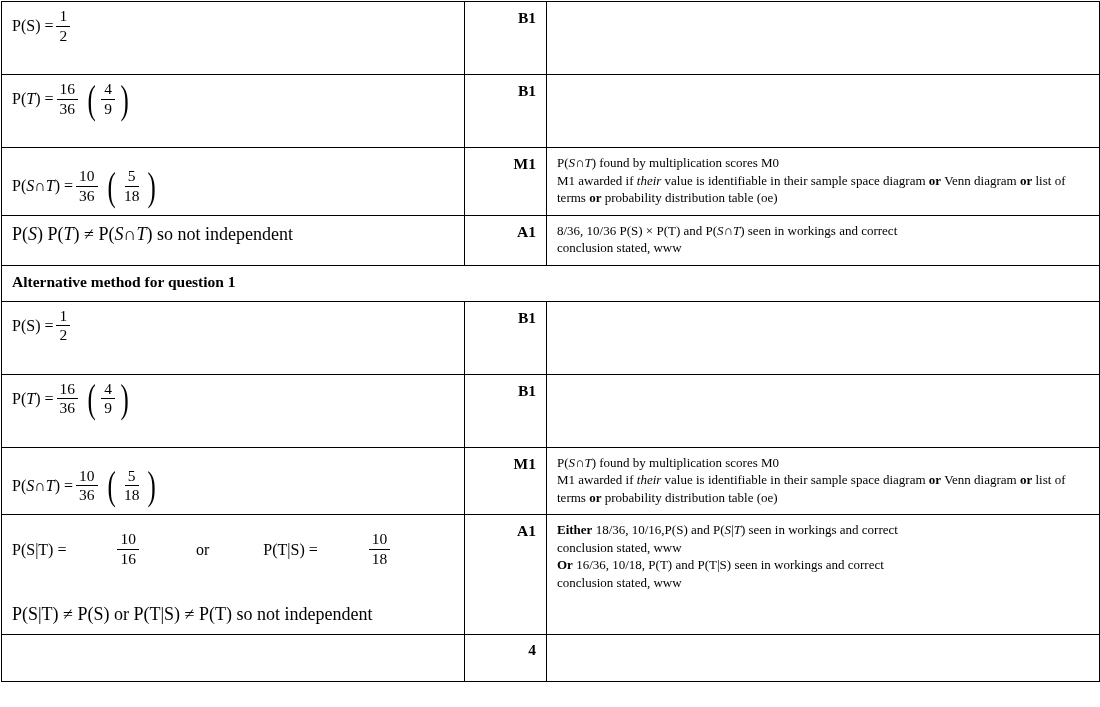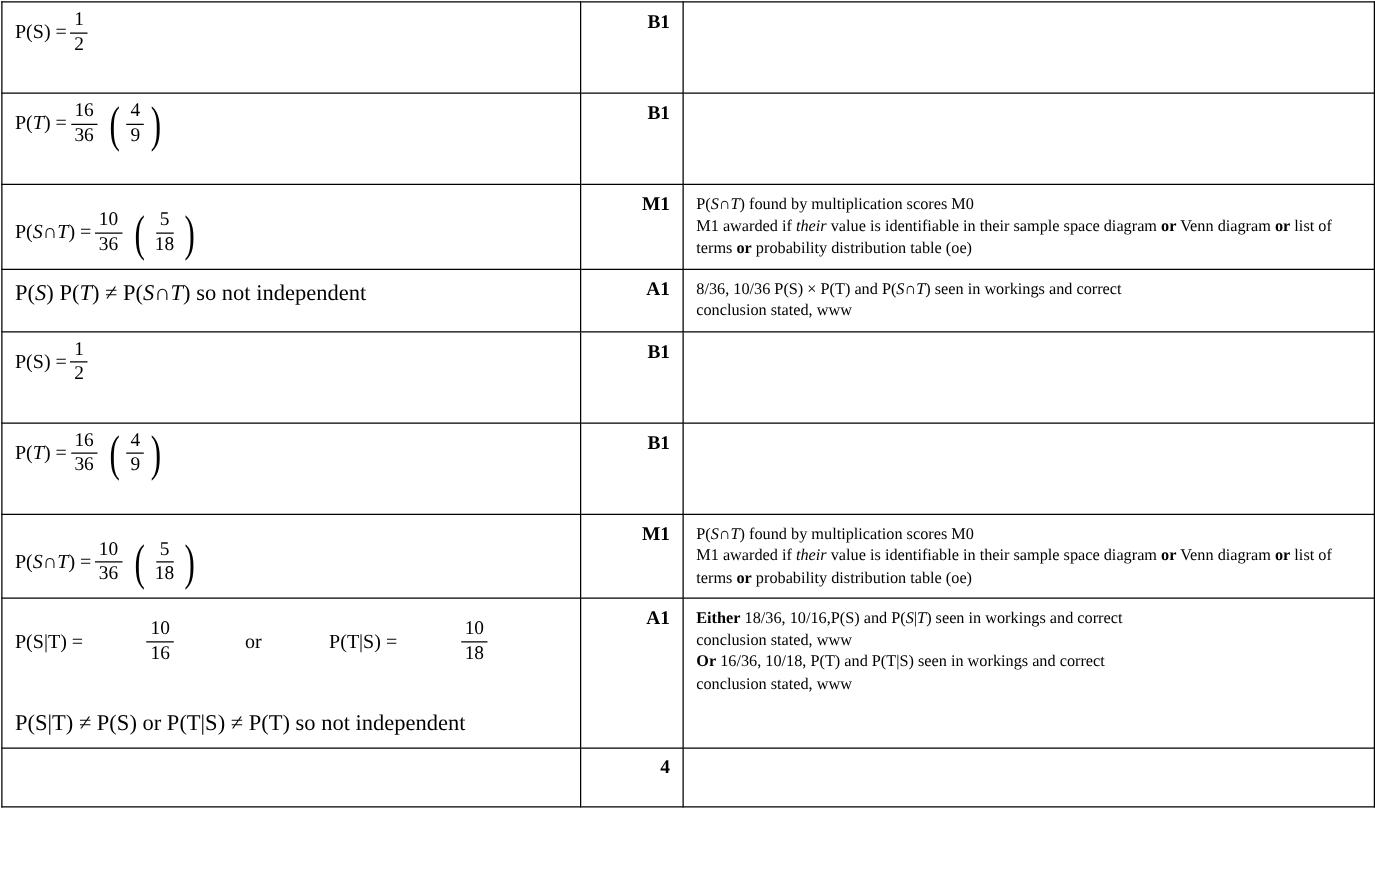--- a/index.html
+++ b/index.html
@@ -185,20 +185,23 @@
         <td class="work">
           <div class="plain-line">P(<span class="ital">S</span>) P(<span class="ital">T</span>) ≠ P(<span class="ital">S</span>∩<span class="ital">T</span>) so not independent</div>
         </td>
         <td class="mark">A1</td>
         <td class="notes">
           <div class="notes-line">8/36, 10/36 P(S) × P(T) and P(<span class="ital">S</span>∩<span class="ital">T</span>) seen in workings and correct</div>
           <div class="notes-line">conclusion stated, www</div>
         </td>
       </tr>
 
+      <tr class="alt-head">
+        <td colspan="3" class="work">Alternative method for question 1</td>
+      </tr>
 
       <tr class="row-h-1">
         <td class="work">
           <div class="mathline">
             <span>P(S) =</span>
             <span class="frac">
               <span class="num">1</span>
               <span class="den">2</span>
             </span>
           </div>

